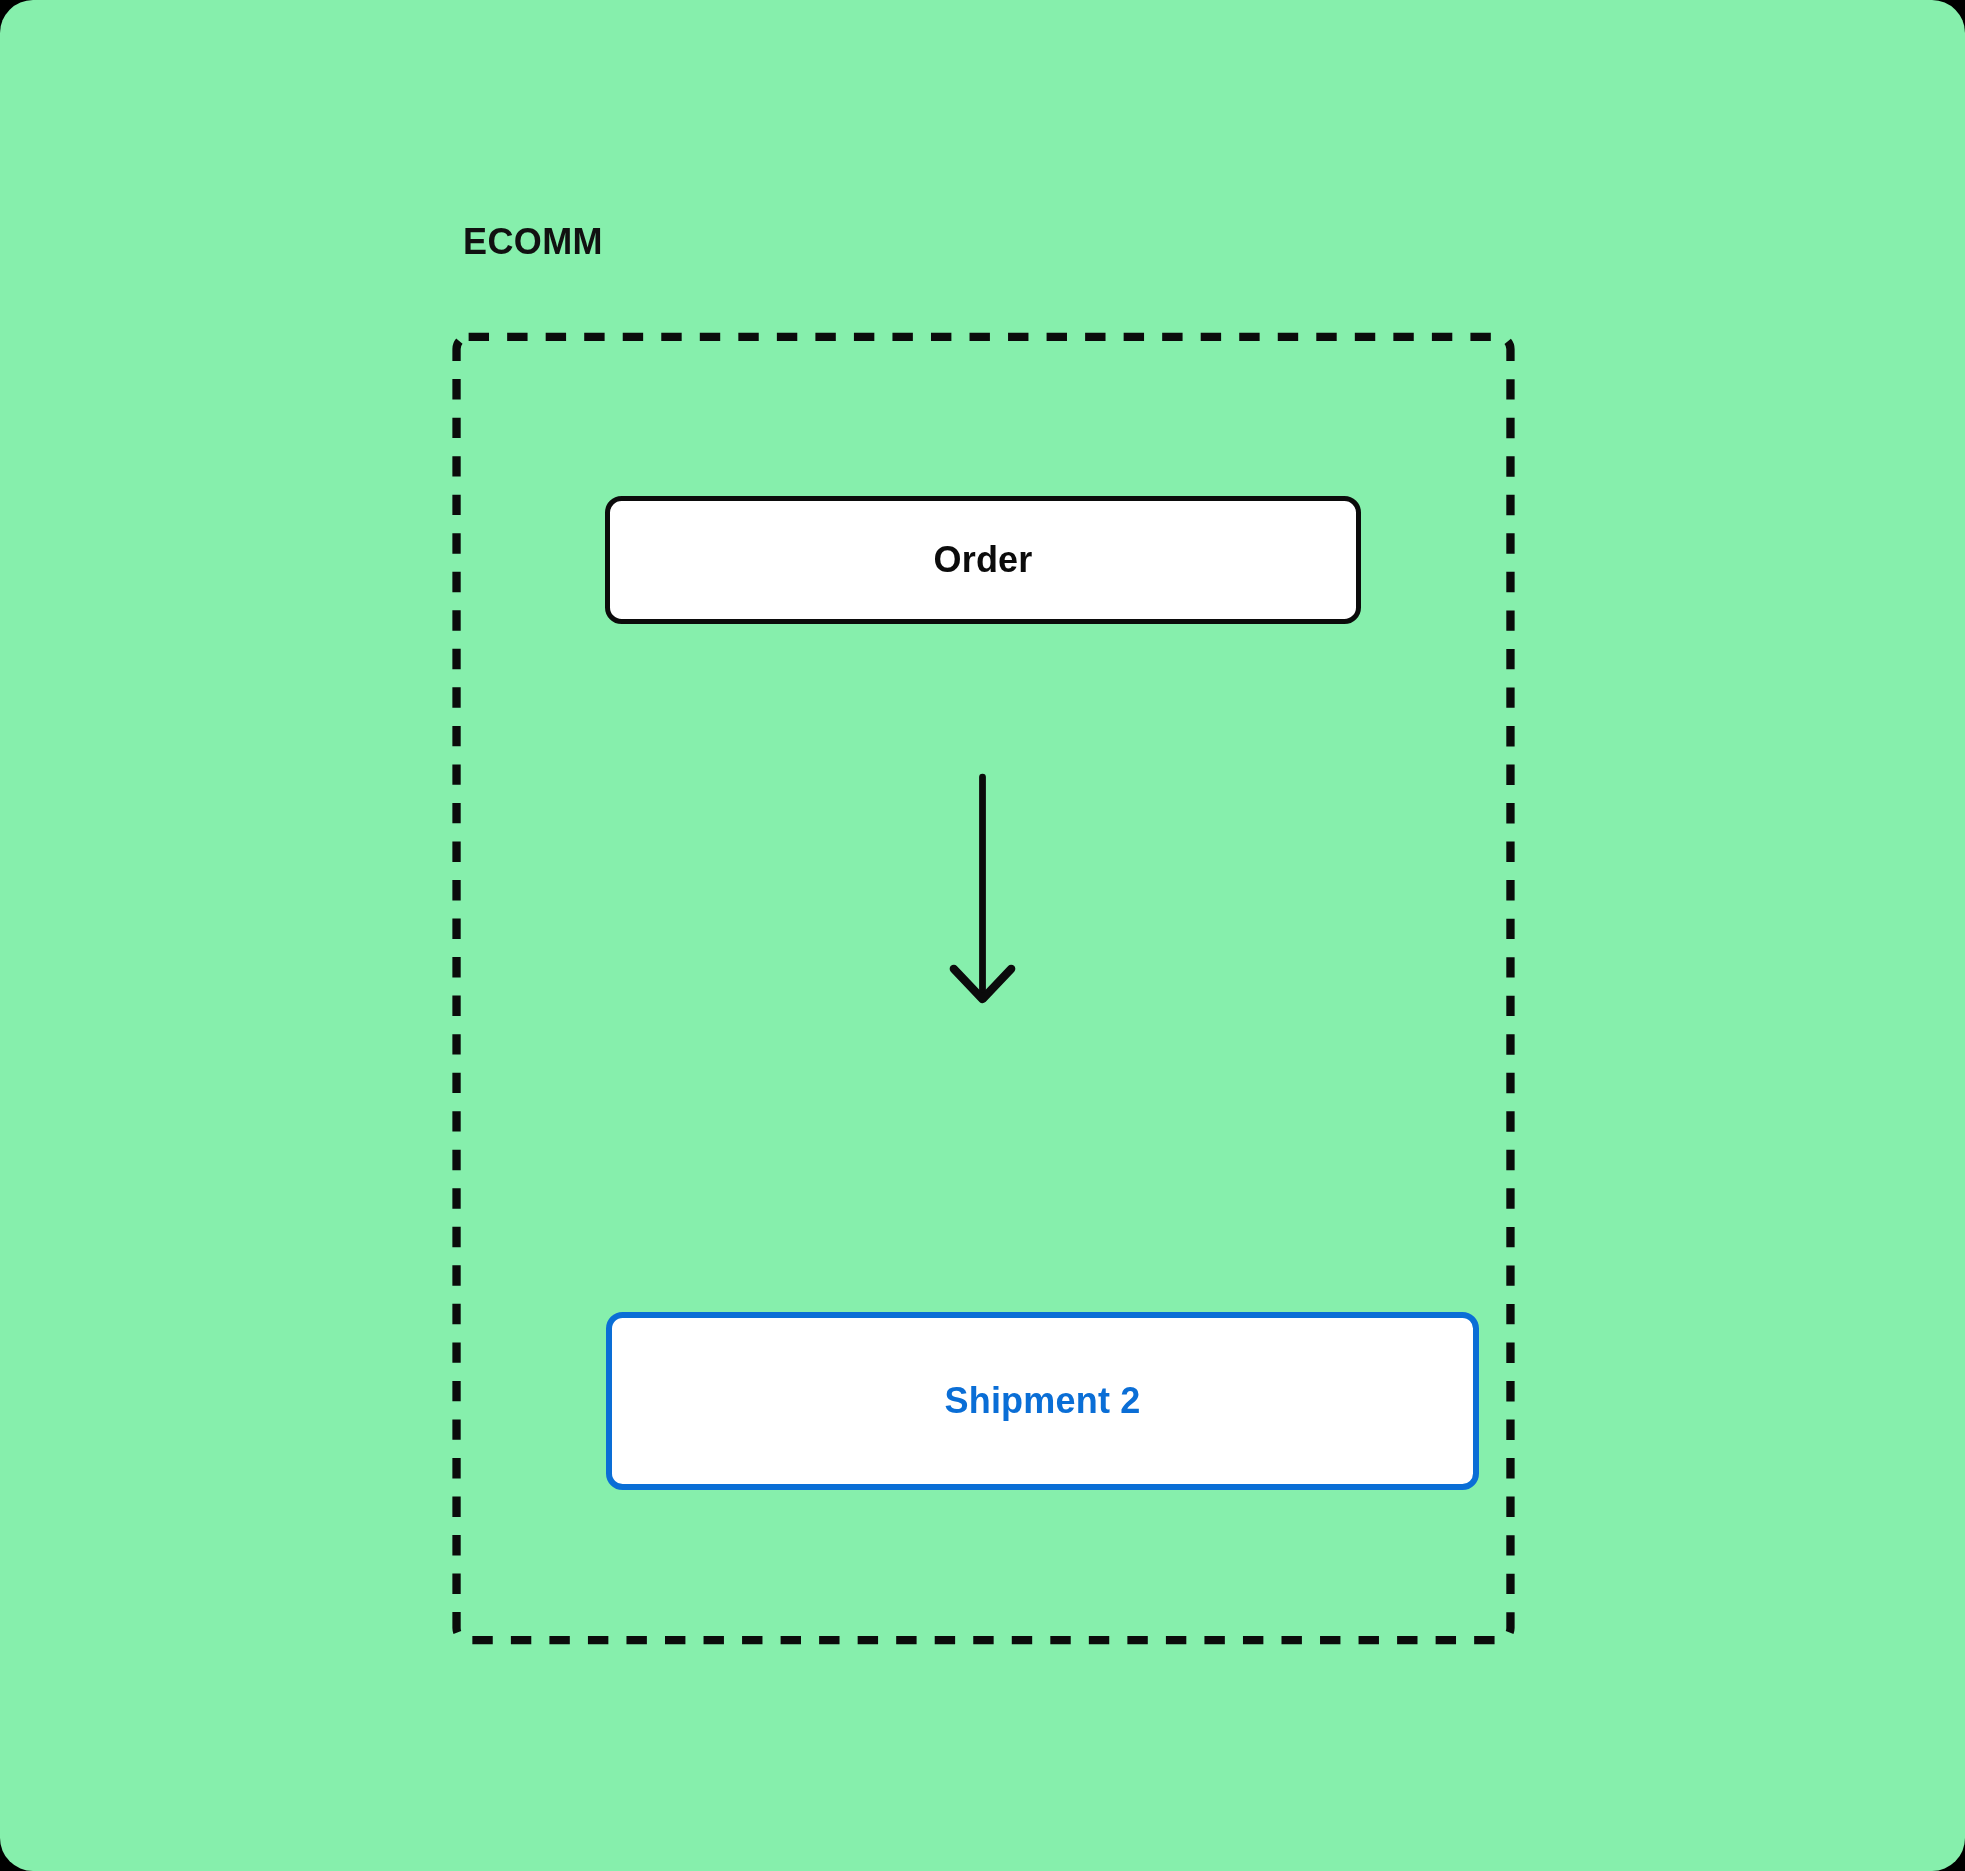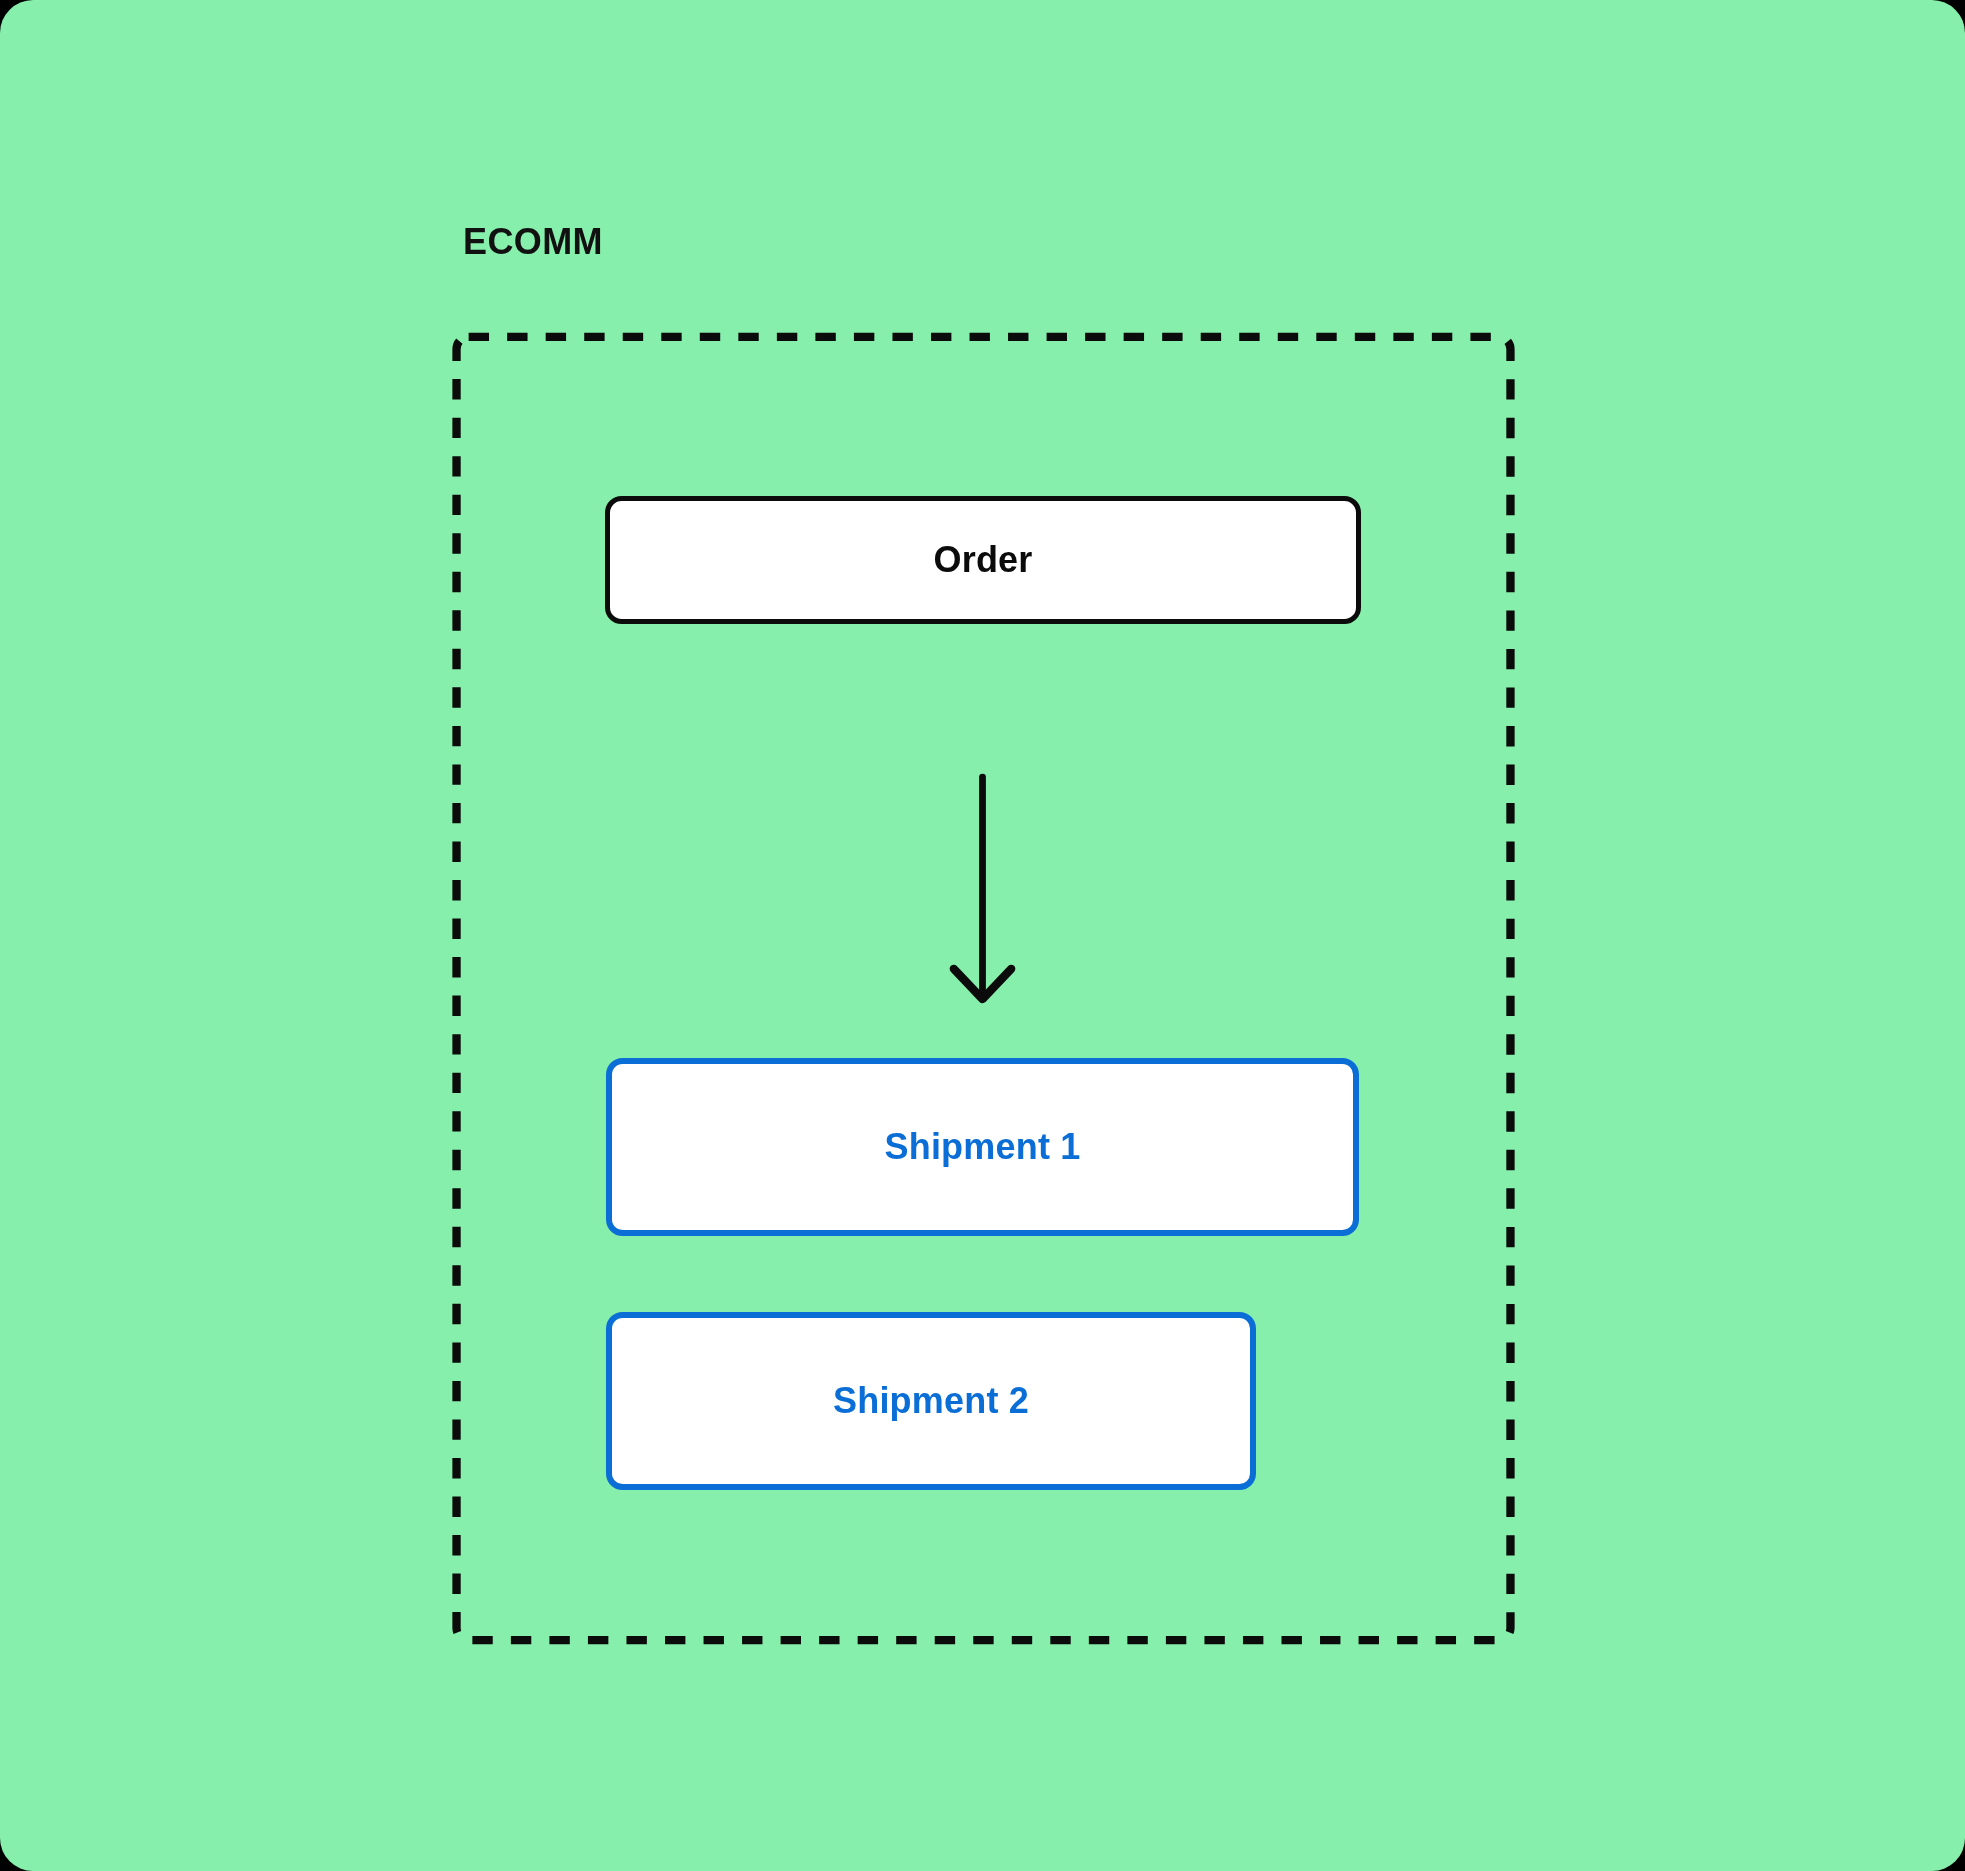--- a/index.html
+++ b/index.html
@@ -92,21 +92,21 @@
     top: 1058px;
     width: 753px;
     height: 178px;
     border-width: 6.8px;
     border-color: #0a6ed6;
     border-radius: 16.6px;
   }
   .node--shipment2 {
     left: 606px;
     top: 1312px;
-    width: 650px;
+    width: 873px;
     height: 178px;
     border-width: 6.8px;
     border-color: #0a6ed6;
     border-radius: 16.6px;
   }
   .node--shipment1 .node-label,
   .node--shipment2 .node-label { color: #0a6ed6; }
 
   
   .edge {
@@ -136,22 +136,19 @@
     <span class="node-label">Order</span>
   </div>
 
   <div class="edge">
     <svg viewBox="0 0 200 350" width="151" height="265">
       <line x1="100" y1="38" x2="100" y2="330" stroke="#0b0b0b" stroke-width="9" stroke-linecap="round"></line>
       <polyline points="62,292 100,332 138,292" fill="none" stroke="#0b0b0b" stroke-width="11" stroke-linecap="round" stroke-linejoin="round"></polyline>
     </svg>
   </div>
 
-  <div class="node node--shipment1">
-    <span class="node-label">Shipment 1</span>
-  </div>
 
   <div class="node node--shipment2">
     <span class="node-label">Shipment 2</span>
   </div>
 
 </div>
 
 
 </body></html>

